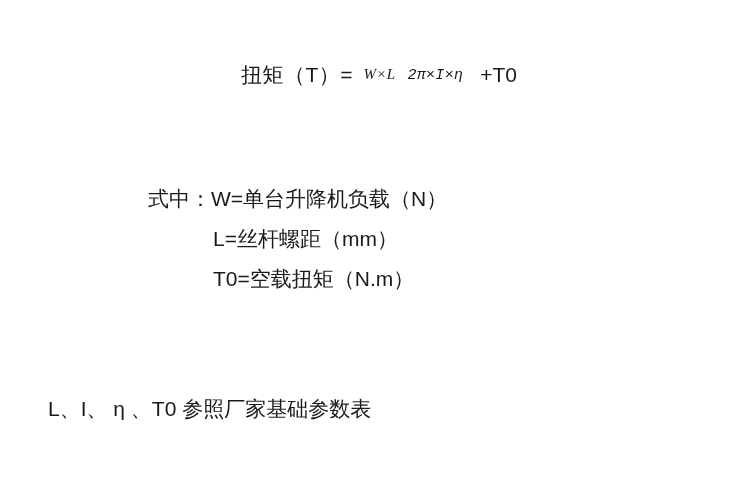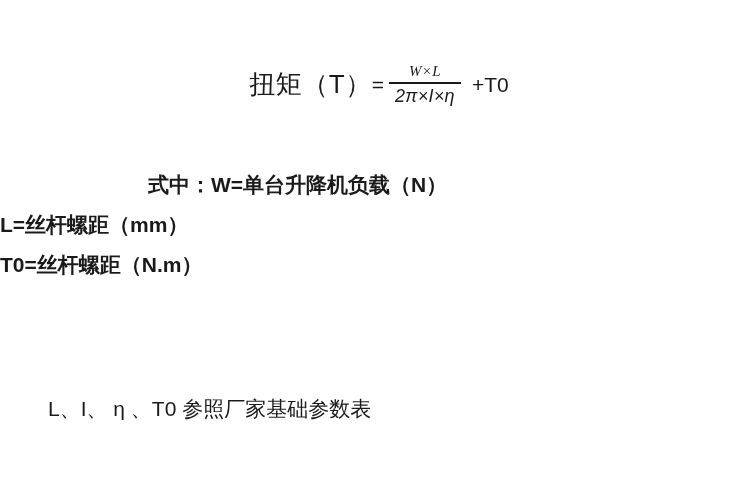--- a/index.html
+++ b/index.html
@@ -31,81 +31,81 @@
     justify-content: center;
     align-items: center;
   }
   .formula-inner {
     display: flex;
     align-items: center;
     font-size: 21px;
     line-height: 1.2;
   }
   .formula-lhs {
-    font-size: 26px;
+    font-size: 21px;
     letter-spacing: 0.5px;
     white-space: nowrap;
     margin-left: 8px;
   }
   .formula-eq {
     font-size: 21px;
     margin: 0 2px 0 0;
   }
   .fraction {
     display: inline-flex;
-    flex-direction: column;
+    flex-direction: row;
     align-items: center;
     justify-content: center;
     margin: 0 3px;
     vertical-align: middle;
   }
   .fraction .numer {
     font-size: 15px;
     font-style: italic;
     font-family: "Liberation Serif", serif;
     padding: 0 6px 2px 6px;
     letter-spacing: 0.3px;
     white-space: nowrap;
   }
   .fraction .bar {
     width: 100%;
     height: 1.5px;
     background: #1a1a1a;
   }
   .fraction .denom {
-    font-size: 18px;
+    font-size: 15px;
     font-style: italic;
-    font-family: Liberation Sans, sans-serif;
+    font-family: Liberation Mono, monospace;
     padding: 2px 6px 0 6px;
     letter-spacing: 0.3px;
     white-space: nowrap;
   }
   .formula-tail {
     font-size: 21px;
     margin-left: 8px;
     white-space: nowrap;
   }
 
   
   .where-block {
     position: absolute;
     left: 0;
-    top: 165px;
+    top: 179px;
     width: 646px;
-    font-weight: bold;
   }
   .where-line {
     font-size: 21px;
     line-height: 40px;
     white-space: nowrap;
   }
   .where-first {
     padding-left: 148px;
   }
   .where-indent {
+    padding-left: 213px;
   }
   .note-line {
     position: absolute;
     left: 0;
     top: 392px;
     width: 750px;
     box-sizing: border-box;
     font-size: 21px;
     line-height: 34px;
     white-space: nowrap;
@@ -126,18 +126,18 @@
         <span class="bar"></span>
         <span class="denom">2π×I×η</span>
       </span>
       <span class="formula-tail">+T0</span>
     </div>
   </div>
 
   <div class="where-block">
     <div class="where-line where-first">式中：W=单台升降机负载（N）</div>
     <div class="where-line where-indent">L=丝杆螺距（mm）</div>
-    <div class="where-line where-indent">T0=丝杆螺距（N.m）</div>
+    <div class="where-line where-indent">T0=空载扭矩（N.m）</div>
   </div>
 
   <div class="note-line">L、I、 η 、T0 参照厂家基础参数表</div>
 
 </div>
 
 </body></html>

